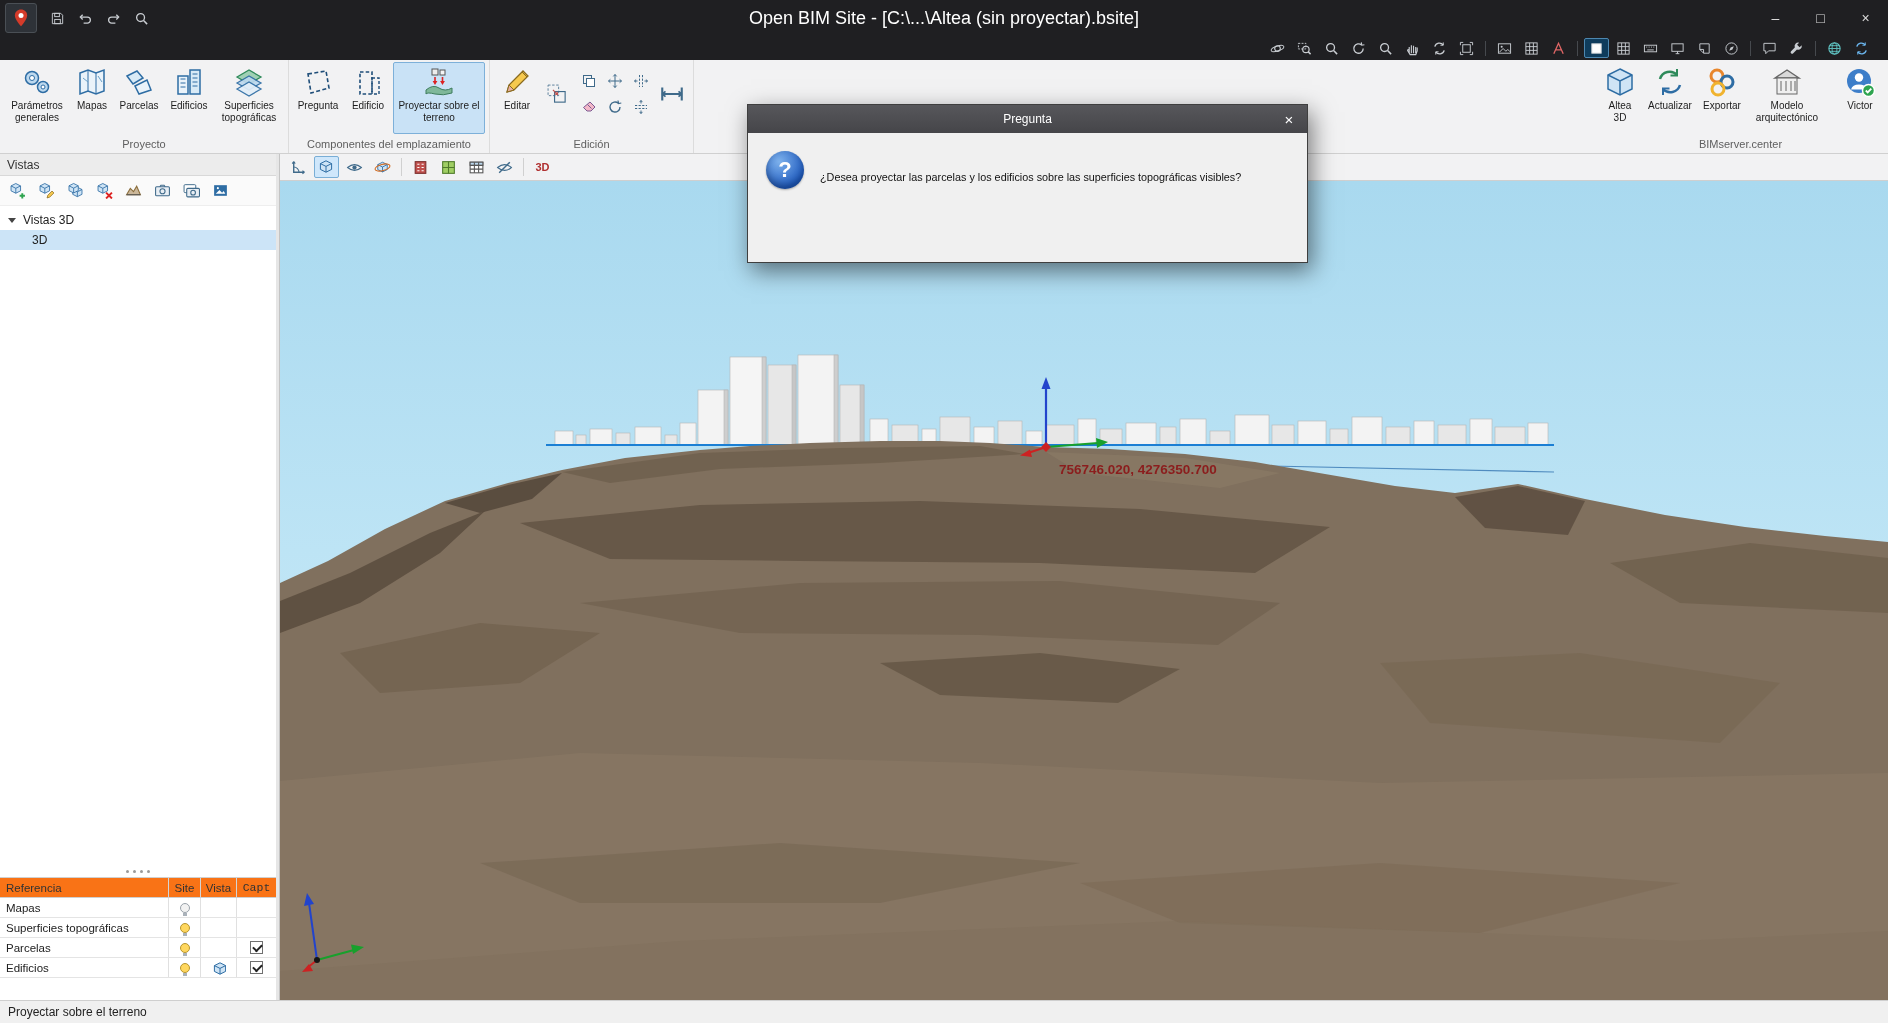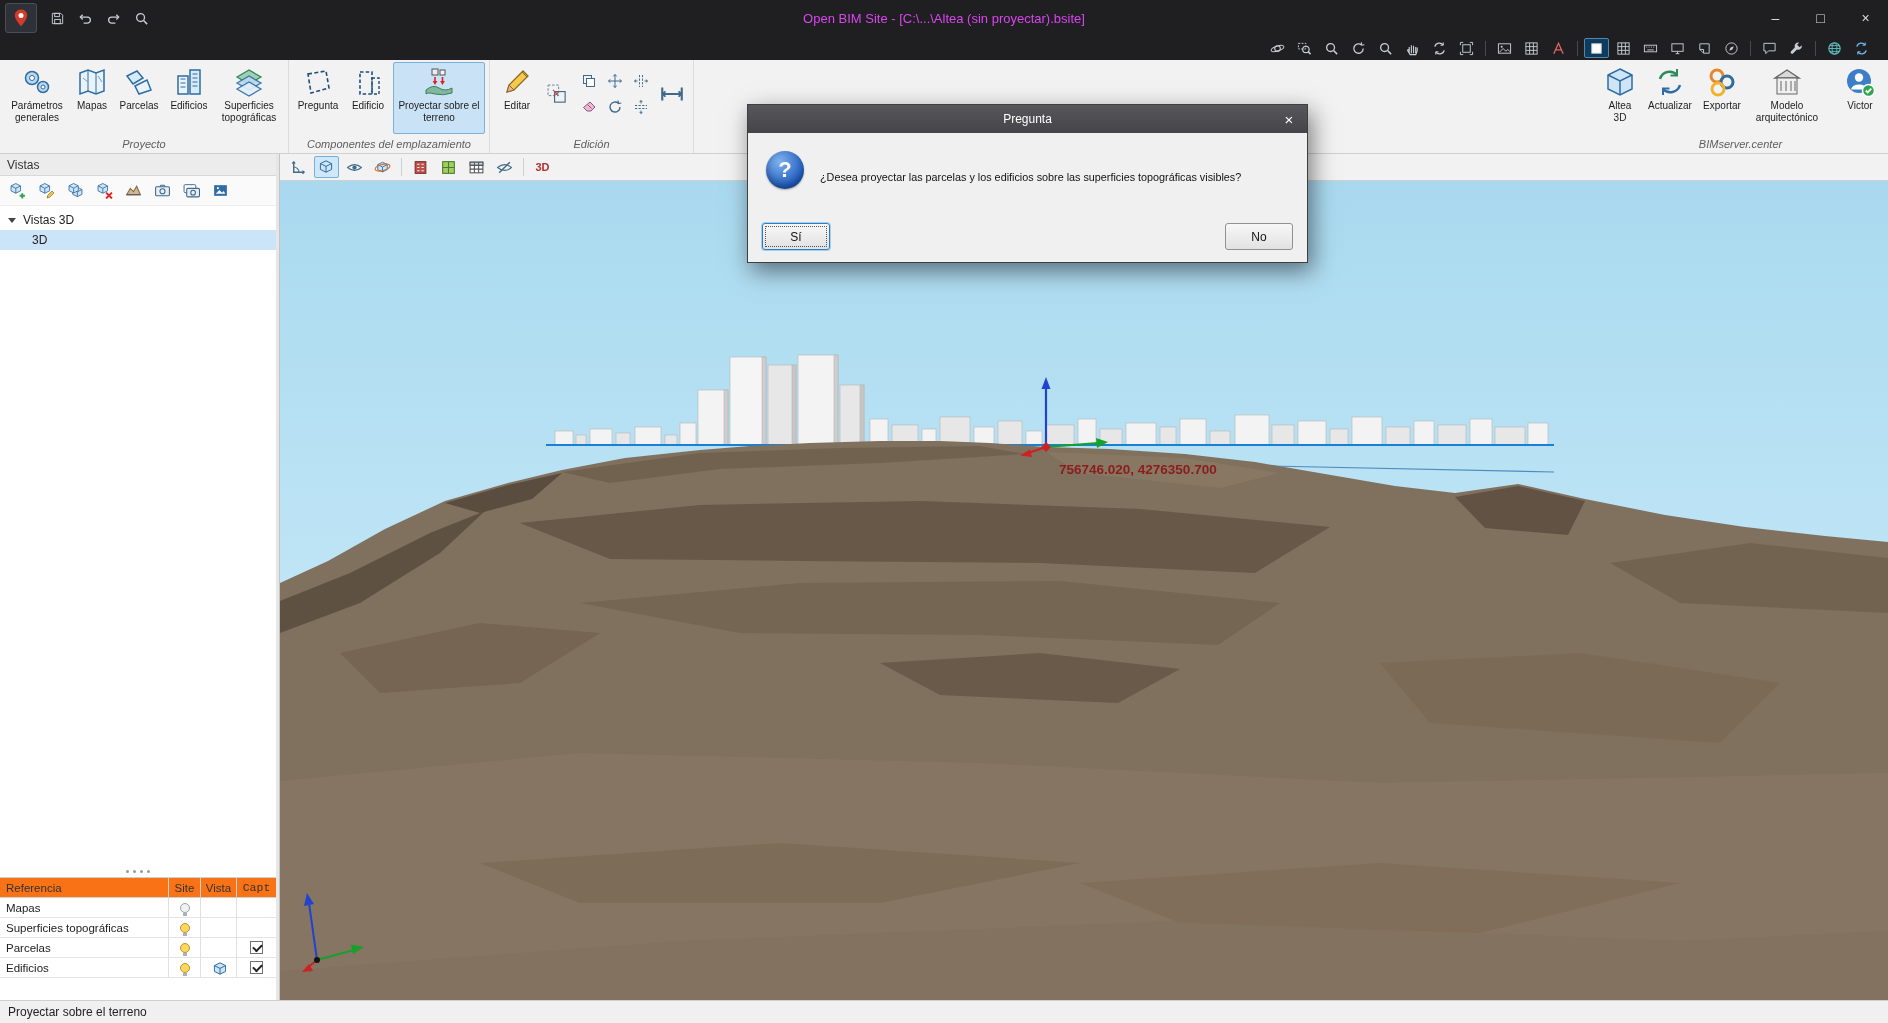--- a/index.html
+++ b/index.html
@@ -7,40 +7,40 @@
   body { font-family:"Liberation Sans", sans-serif; background:#1f1f22; position:relative; }
   .app { position:absolute; inset:0; display:flex; flex-direction:column; }
 
   
   .titlebar { height:36px; background:#1f1f22; display:flex; align-items:center; padding-left:5px; position:relative; flex:none; }
   .appicon { width:32px; height:30px; background:#2e3238; border:1px solid #4a4f55; border-radius:3px; display:flex; align-items:center; justify-content:center; margin-right:8px; }
   .appicon svg { width:20px; height:20px; }
   .qa { display:flex; gap:3px; }
   .icbtn { width:25px; height:22px; display:flex; align-items:center; justify-content:center; color:#c9cdd2; border-radius:2px; }
   .icbtn svg { width:15px; height:15px; }
-  .wtitle { position:absolute; left:50%; transform:translateX(-50%); color:#d946ef; font-size:13px; white-space:nowrap; }
+  .wtitle { position:absolute; left:50%; transform:translateX(-50%); color:#ffffff; font-size:18px; white-space:nowrap; }
   .wctrl { margin-left:auto; display:flex; height:100%; }
   .wbtn { width:45px; height:100%; display:flex; align-items:center; justify-content:center; color:#dadada; font-size:14px; }
 
   
   .topstrip { height:24px; background:#1f1f22; display:flex; align-items:center; justify-content:flex-end; padding-right:14px; gap:2px; flex:none; }
   .topstrip .icbtn { height:20px; }
   .tsep { width:1px; height:15px; background:#46494e; margin:0 4px; }
   .icbtn.active { background:#0f3c5c; border:1px solid #4d87b0; }
   .icbtn.red { color:#e06666; } .icbtn.blue { color:#6cb7f0; } .icbtn.teal { color:#5ec0c0; }
 
   
   .ribbon { height:94px; background:#f2f2f3; display:flex; border-bottom:1px solid #d0d0d0; flex:none; }
   .rgroup { display:flex; flex-direction:column; border-right:1px solid #dcdcdc; padding:2px 4px 0; }
   .rbuttons { display:flex; align-items:flex-start; flex:1; }
   .rbtn { display:flex; flex-direction:column; align-items:center; padding:3px 3px; border:1px solid transparent; border-radius:2px; height:72px; }
   .rbtn .ric { width:32px; height:32px; flex:none; }
   .rbtn .lbl { font-size:10px; color:#1c1c1c; text-align:center; line-height:1.18; margin-top:2px; }
   .rbtn.sel { background:#c9e2f6; border-color:#7db0d9; }
-  .rlabel { font-size:11px; color:#5e5e5e; text-align:center; height:17px; line-height:16px; white-space:nowrap; padding:0 6px;font-style:italic; }
+  .rlabel { font-size:11px; color:#5e5e5e; text-align:center; height:17px; line-height:16px; white-space:nowrap; padding:0 6px; }
   .rspacer { flex:1; }
   .etools { display:grid; grid-template-columns:repeat(3,25px); grid-auto-rows:25px; gap:1px; margin:6px 2px 0; }
   .etool { display:flex; align-items:center; justify-content:center; color:#3f6a8a; border-radius:2px; }
   .etool svg { width:16px; height:16px; }
   .ebig { width:34px; height:52px; display:flex; align-items:center; justify-content:center; color:#3f6a8a; margin-top:6px; }
   .ebig svg { width:26px; height:26px; }
   .gvsep { width:1px; background:#dcdcdc; margin:6px 4px; }
 
   
   .main { flex:1; display:flex; min-height:0; }
@@ -941,20 +941,16 @@
   </div>
 
   <div class="dialog">
     <div class="dtitle">
       <span>Pregunta</span>
       <span class="dclose">×</span>
     </div>
     <div class="dbody">
       <div class="qicon">?</div>
       <div class="dmsg">¿Desea proyectar las parcelas y los edificios sobre las superficies topográficas visibles?</div>
-      <div class="dbtns">
-        <button class="dbtn primary">Sí</button>
-        <button class="dbtn">No</button>
-      </div>
     </div>
   </div>
 
 </div>
 
 </body></html>

